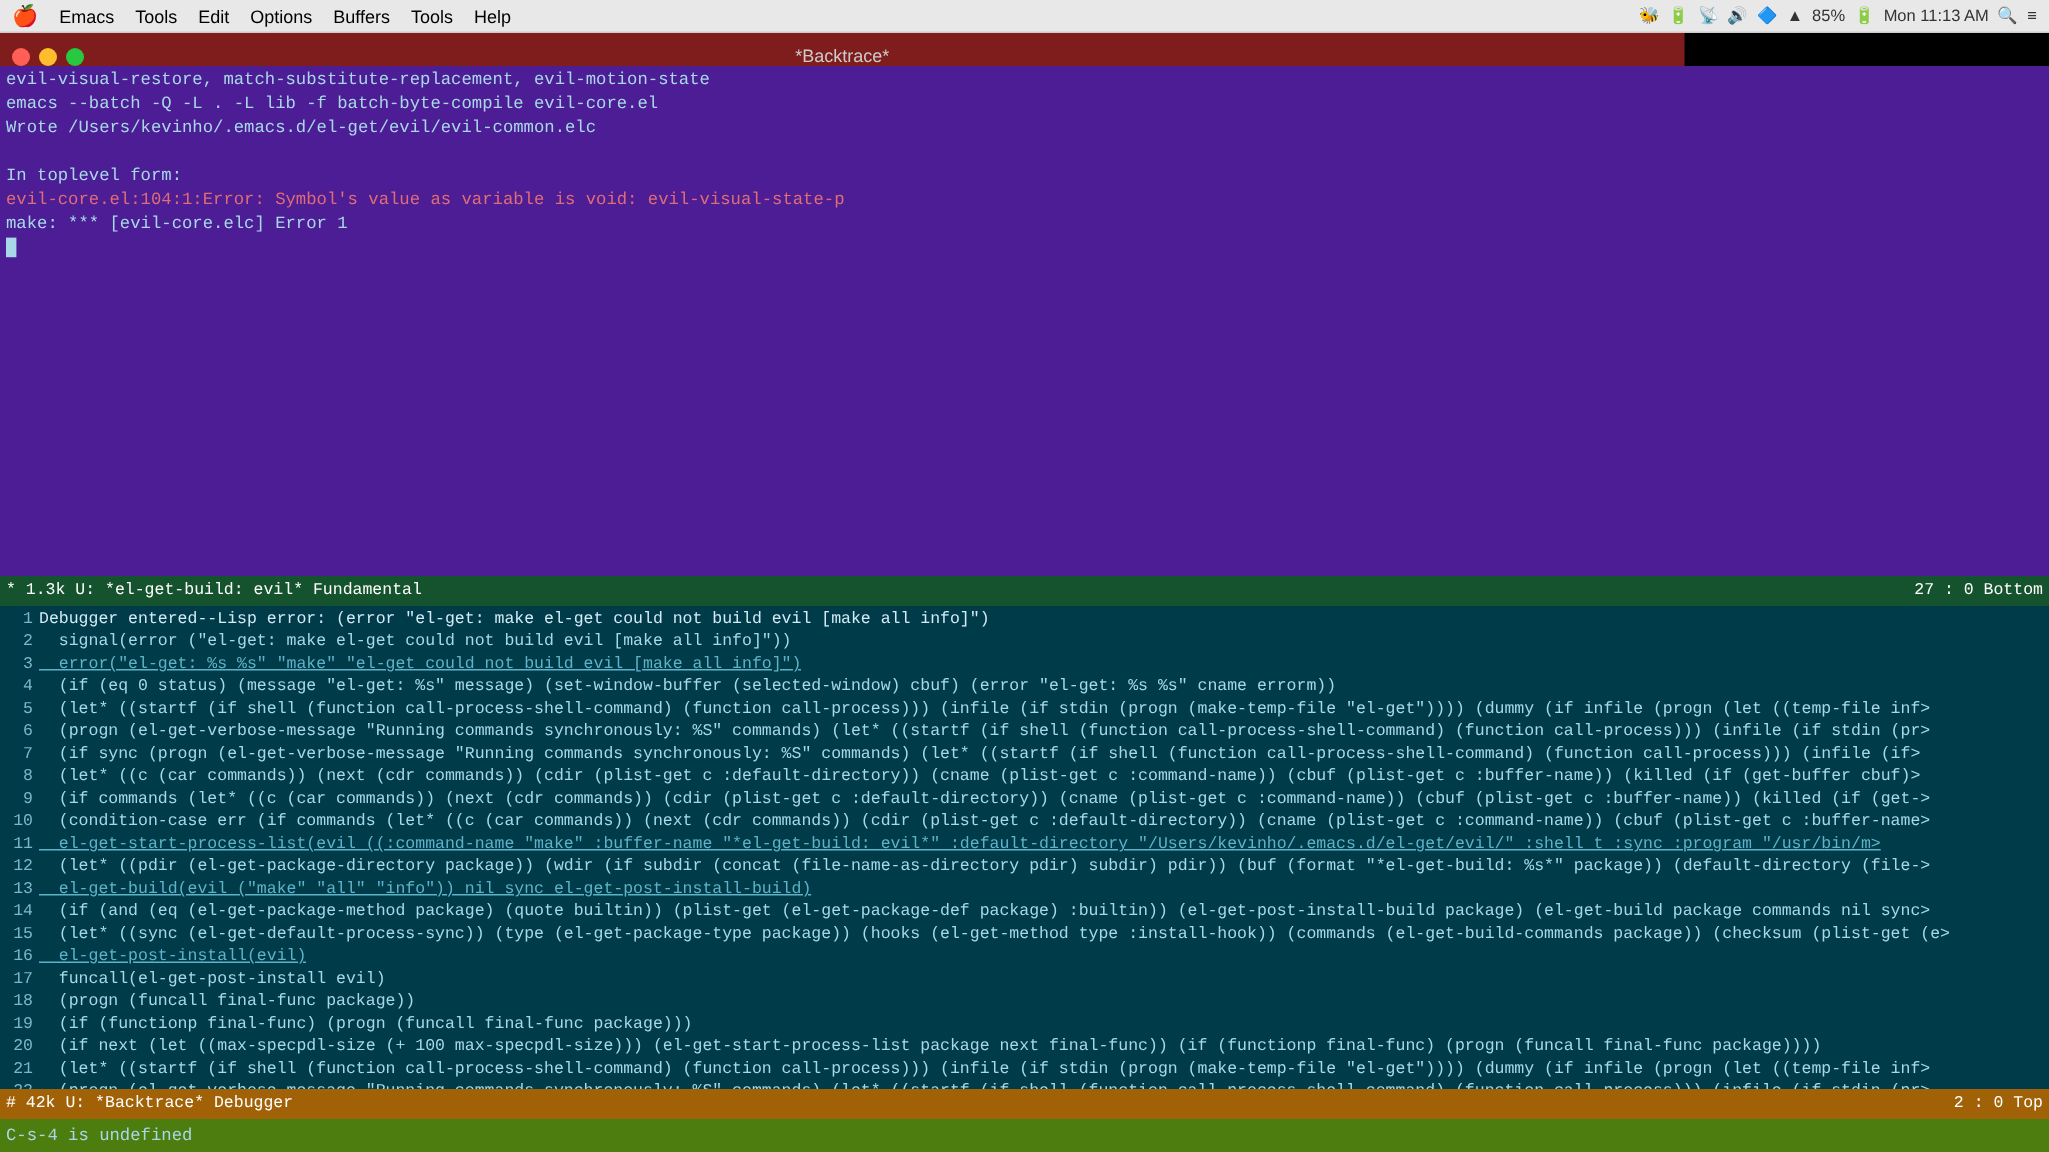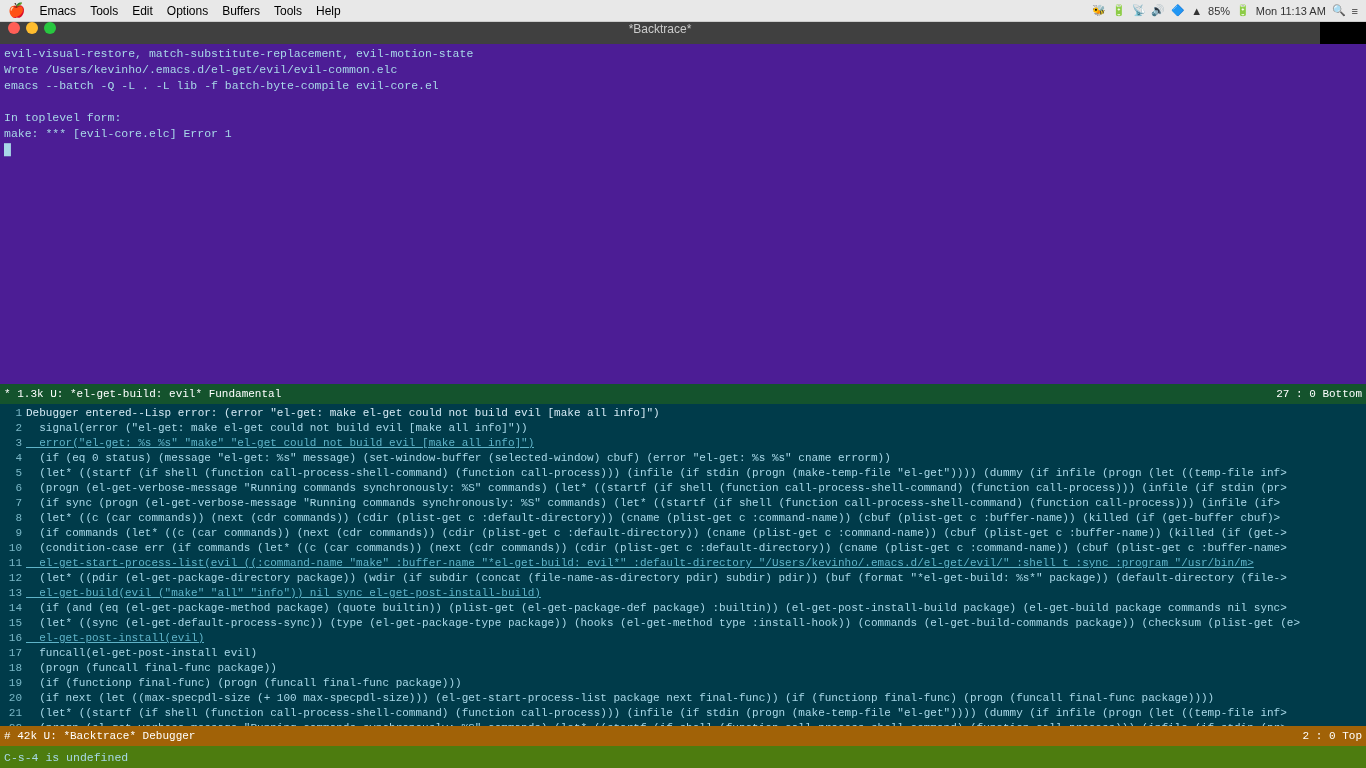--- a/index.html
+++ b/index.html
@@ -42,25 +42,25 @@
       display: flex;
       align-items: center;
       gap: 6px;
       font-size: 11px;
       font-family: -apple-system, sans-serif;
       color: #333;
     }
 
     
     #titlebar {
-      width: 1320px;
+      width: 1123px;
       height: 22px;
-      background: #404040;
-      display: flex;
-      align-items: flex-start;
+      background: #7f1d1d;
+      display: flex;
+      align-items: flex-end;
       justify-content: center;
       position: relative;
     }
     #window-controls {
       position: absolute;
       left: 8px;
       display: flex;
       gap: 6px;
       align-items: center;
     }
@@ -221,24 +221,25 @@
   <div id="window-controls">
     <span class="window-btn close"></span>
     <span class="window-btn minimize"></span>
     <span class="window-btn maximize"></span>
   </div>
   <span id="window-title">*Backtrace*</span>
 </div>
 
 <div id="upper-pane">
   <div class="editor-line">evil-visual-restore, match-substitute-replacement, evil-motion-state</div>
+  <div class="editor-line">emacs --batch -Q -L . -L lib -f batch-byte-compile evil-core.el</div>
   <div class="editor-line">Wrote /Users/kevinho/.emacs.d/el-get/evil/evil-common.elc</div>
-  <div class="editor-line">emacs --batch -Q -L . -L lib -f batch-byte-compile evil-core.el</div>
   <div class="editor-line">&nbsp;</div>
   <div class="editor-line">In toplevel form:</div>
+  <div class="editor-line error">evil-core.el:104:1:Error: Symbol's value as variable is void: evil-visual-state-p</div>
   <div class="editor-line">make: *** [evil-core.elc] Error 1</div>
   <div class="editor-line cursor-line"></div>
 </div>
 
 <div id="modeline-upper">
   <span class="mode-text">* 1.3k U: *el-get-build: evil*   Fundamental</span>
   <span class="mode-right">27 : 0   Bottom</span>
 </div>
 
 <div id="lower-pane">

